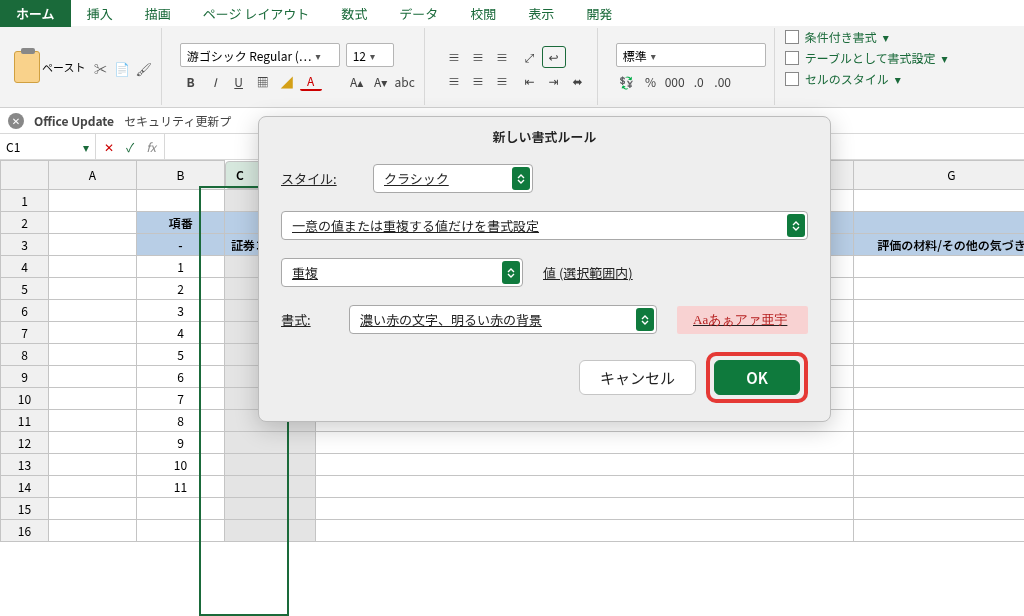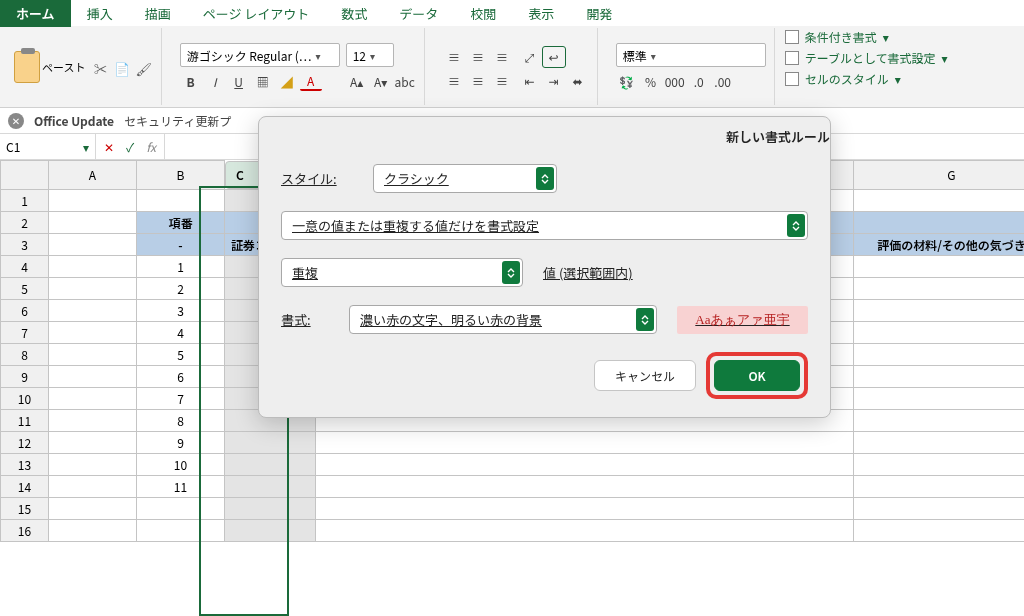--- a/index.html
+++ b/index.html
@@ -38,30 +38,30 @@
   .sheet .corner{background:#f0f0f0;width:22px;}
   .sheet .colhead{background:#f0f0f0;font-weight:400;}
   .sheet .colhead.sel{background:#d6e7dd;font-weight:600;}
   .sheet .rowhead{background:#f0f0f0;font-weight:400;width:22px;}
   .sheet .cell-blue{background:#b8cee6 !important;font-weight:600;}
   .sheet .col-c-sel{background:#e4e4e4 !important;}
   .col-sel-border{position:absolute;top:26px;left:199px;width:90px;height:430px;border:2px solid #1a6a3a;pointer-events:none;}
 
   
   .dialog-overlay{position:absolute;top:116px;left:258px;width:573px;background:#eeeeee;border:1px solid #bcbcbc;border-radius:8px;box-shadow:0 6px 24px rgba(0,0,0,.2);}
-  .dialog-title{text-align:right;font-size:13px;font-weight:600;padding:10px 0;color:#222;}
+  .dialog-title{text-align:center;font-size:13px;font-weight:600;padding:10px 0;color:#222;}
   .dialog-body{padding:8px 22px 18px;font-size:13px;color:#222;}
   .frow{display:flex;align-items:center;gap:20px;margin-bottom:18px;text-decoration:underline;}
   .label{min-width:72px;}
   .sel{background:#fff;border:1px solid #a8a8a8;border-radius:4px;padding:4px 10px;display:inline-flex;align-items:center;justify-content:space-between;position:relative;}
   .sel .dd{position:absolute;right:2px;top:2px;bottom:2px;width:18px;background:#0f7a3d;border-radius:3px;display:flex;align-items:center;justify-content:center;}
   .sel .dd svg{width:10px;height:10px;fill:#fff;stroke:#fff;}
-  .preview-box{background:#f8d2d2;color:#b62020;flex:1;text-align:center;padding:5px 0;border-radius:2px;font-family:serif;}
+  .preview-box{background:#f8d2d2;color:#b62020;flex:1;padding:5px 16px;border-radius:2px;font-family:serif;}
   .btnbar{display:flex;justify-content:flex-end;gap:10px;margin-top:10px;align-items:center;}
-  .btn{border-radius:6px;padding:6px 20px;font-size:12px;}
+  .btn{border-radius:6px;padding:6px 20px;font-size:15px;}
   .btn-cancel{background:#fff;border:1px solid #c5c5c5;color:#222;}
   .btn-ok{background:#0f7a3d;border:1px solid #0f7a3d;color:#fff;font-weight:600;min-width:86px;}
   .ok-highlight{border:4px solid #e53935;border-radius:10px;padding:4px;}
 </style>
 </head>
 <body>
 
 <div class="ribbon-tabs">
   <div class="tab active">ホーム</div>
   <div class="tab">挿入</div>
@@ -336,21 +336,21 @@
   </tbody>
 </table>
 <div class="col-sel-border"></div>
 </div>
 
 <div class="dialog-overlay">
   <div class="dialog-title">新しい書式ルール</div>
   <div class="dialog-body">
     <div class="frow">
       <span class="label">スタイル:</span>
-      <div class="sel" style="width:184px;">
+      <div class="sel" style="width:160px;">
         <span>クラシック</span>
         <span class="dd">
             <svg viewBox="0 0 10 10">
               <path d="M2 4 L5 1 L8 4 M2 6 L5 9 L8 6" stroke="#fff" stroke-width="1.4" fill="none"></path>
             </svg>
           </span>
       </div>
     </div>
 
     <div class="frow">

